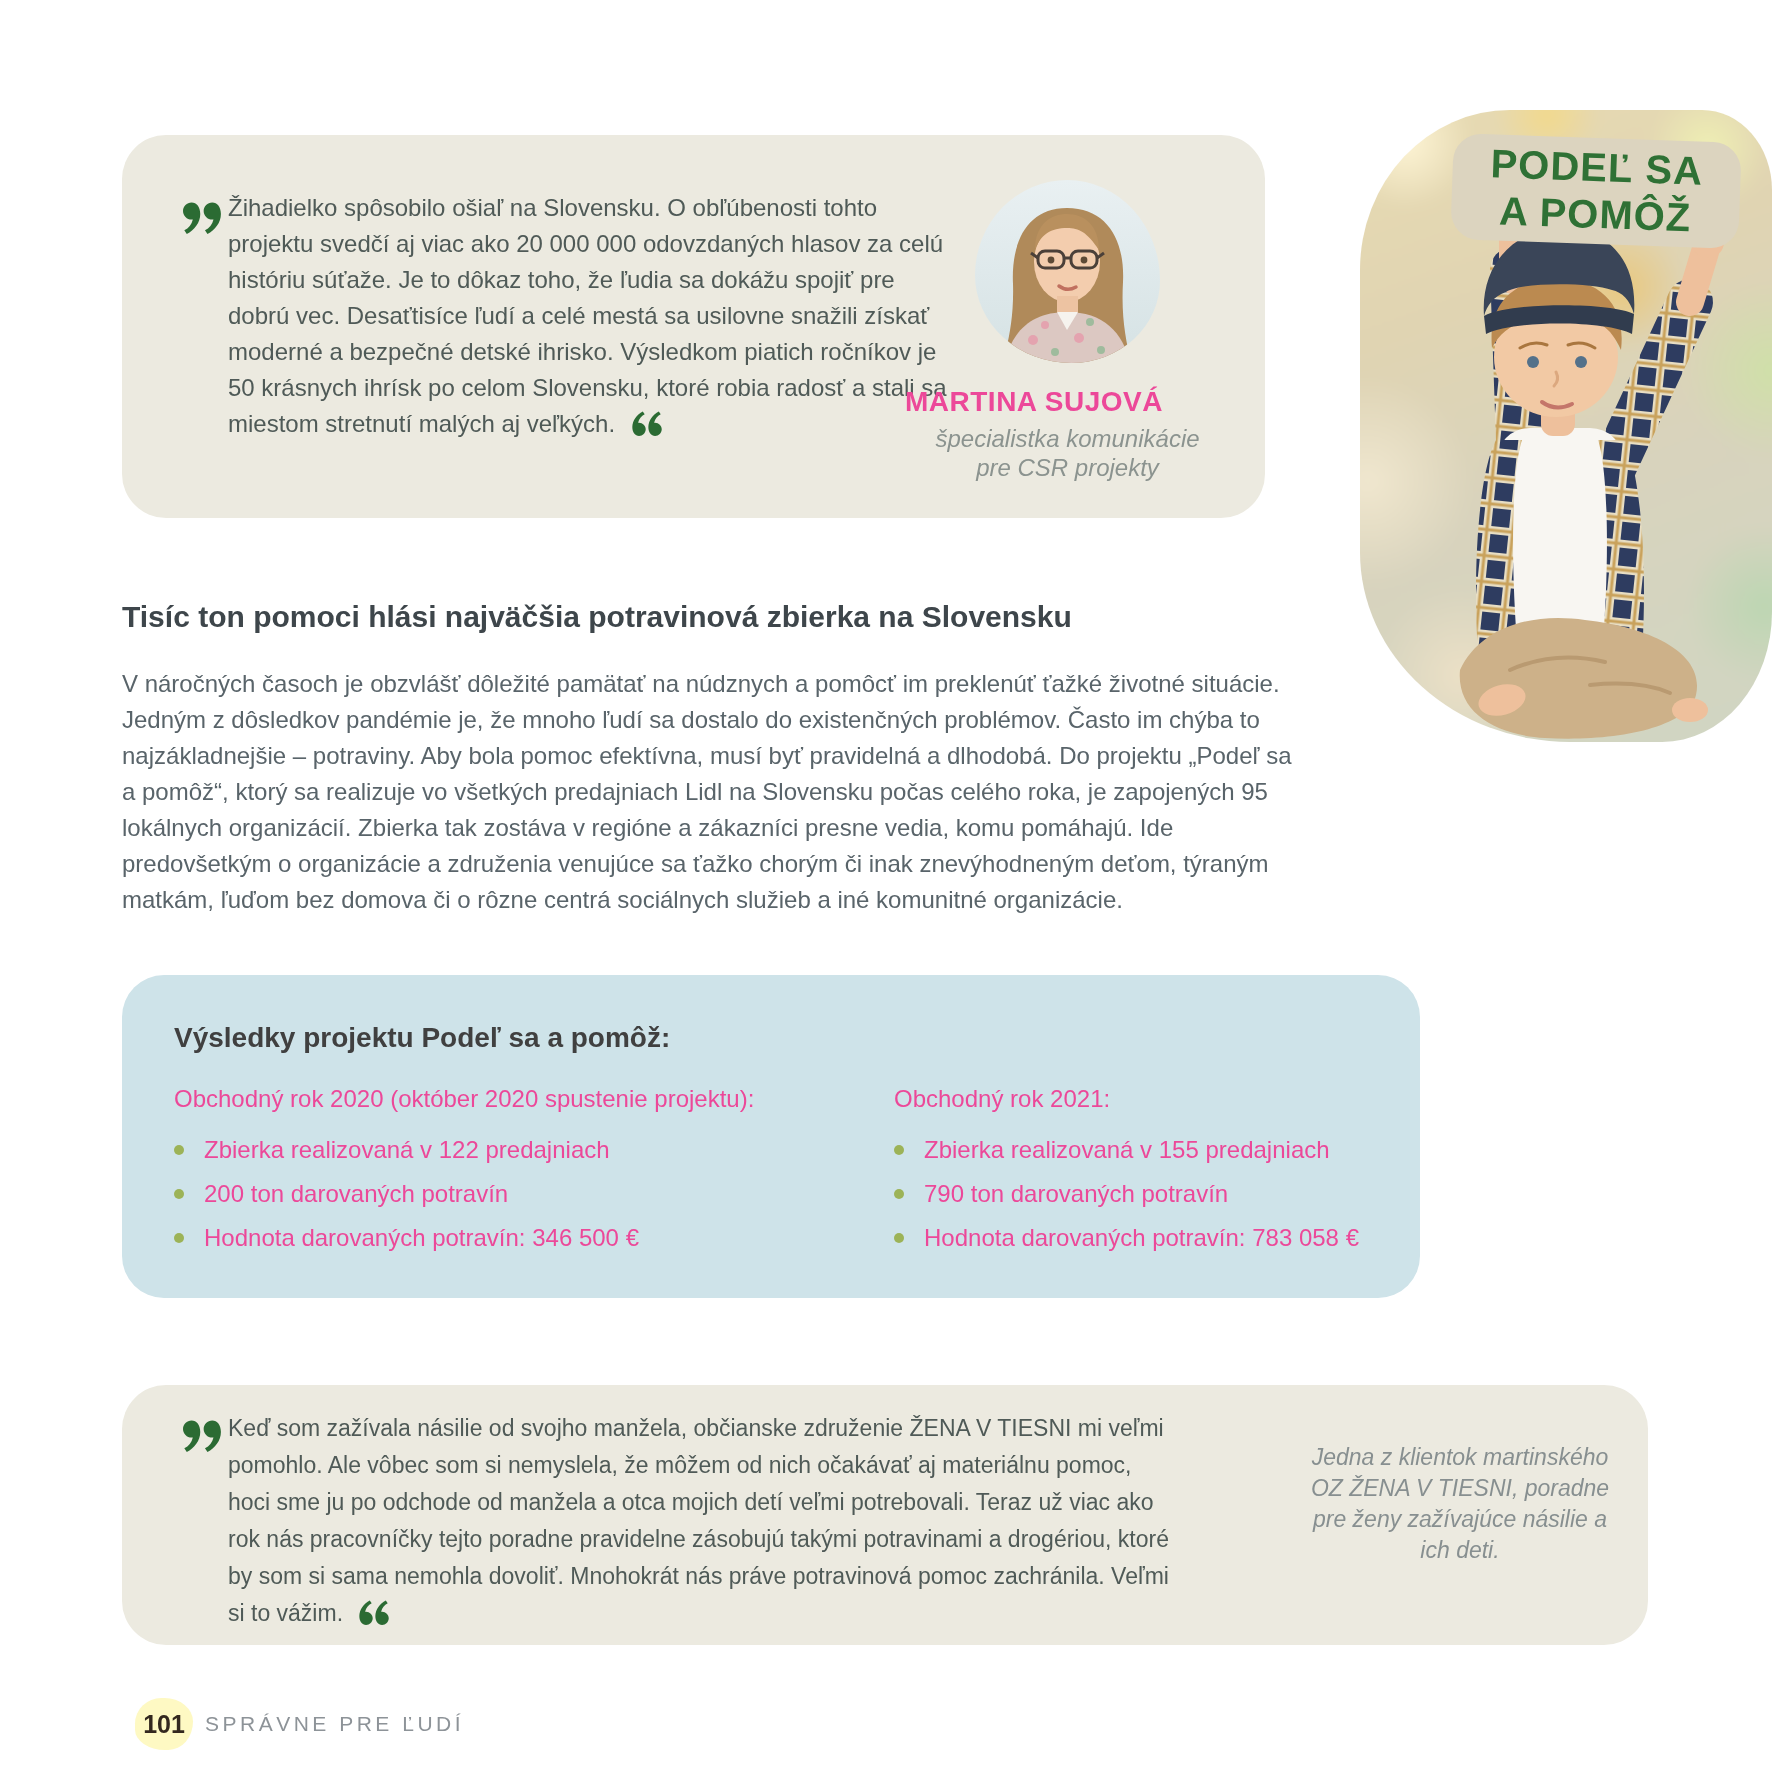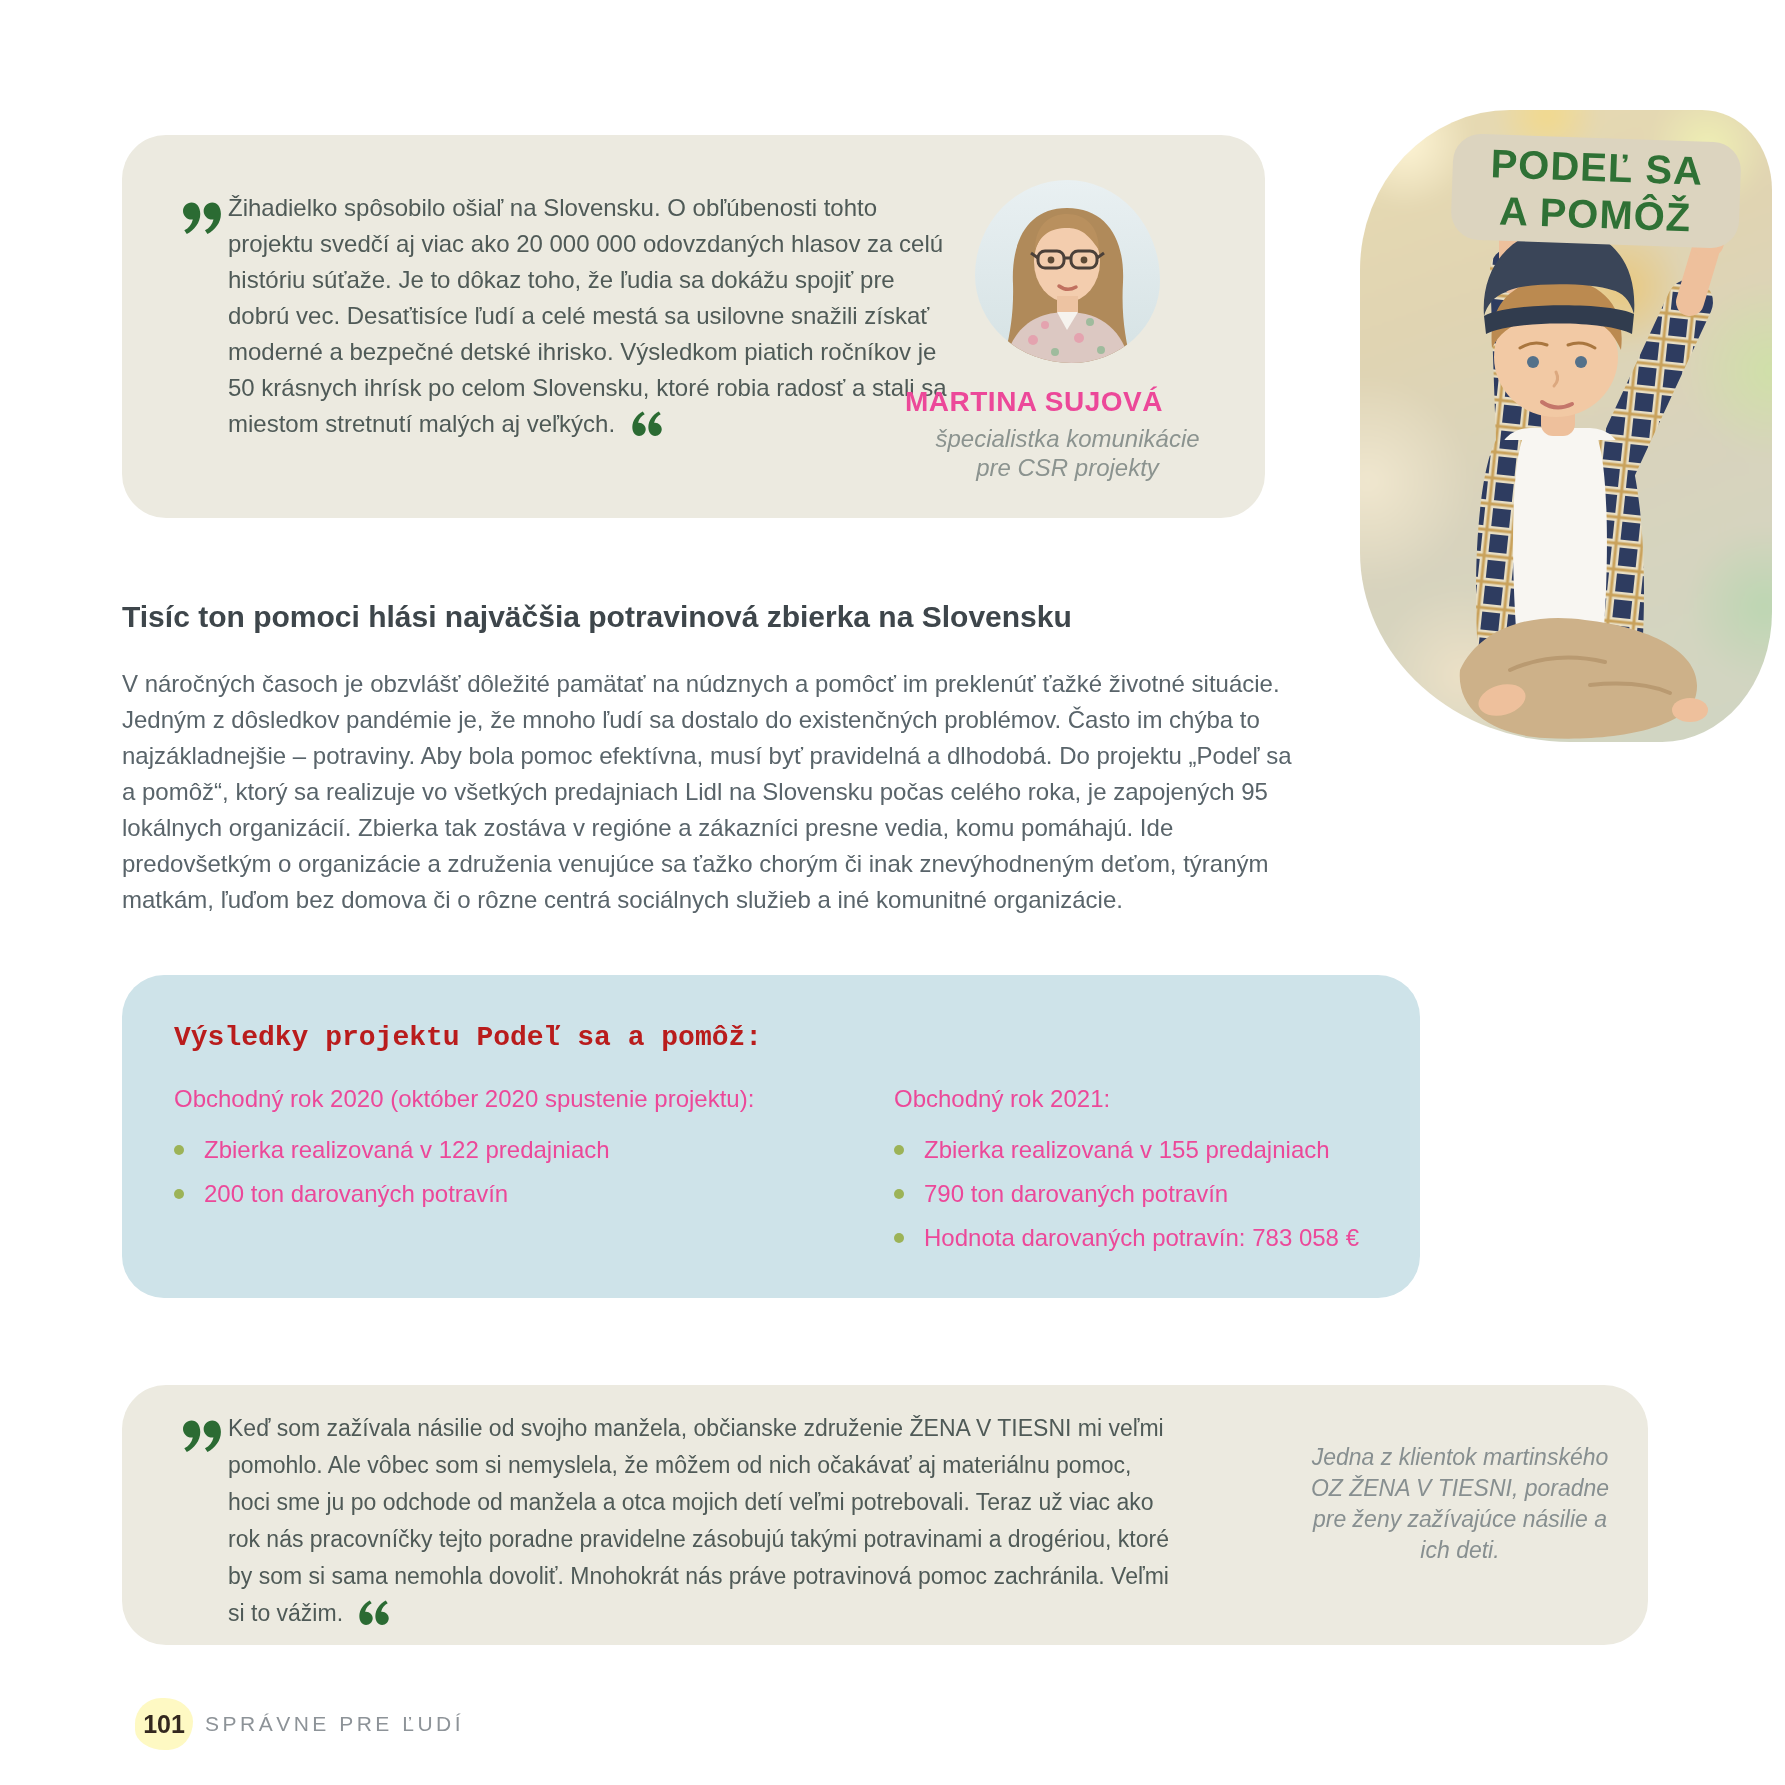--- a/index.html
+++ b/index.html
@@ -47,21 +47,21 @@
 
   
   .article-heading{left:122px;top:600px;width:1160px;color:#3e464b;
                    font-size:30px;font-weight:bold;}
   .article-body{left:122px;top:666px;width:1180px;color:#59646a;
                 font-size:24px;line-height:36px;}
 
   
   .results-box{left:122px;top:975px;width:1298px;height:323px;
                background:#cee3e9;border-radius:42px;}
-  .results-title{left:174px;top:1022px;color:#b91c1c;font-size:28px;font-weight:bold;font-family:Liberation Mono, monospace;}
+  .results-title{left:174px;top:1022px;color:#404040;font-size:28px;font-weight:bold;}
   .res-col{color:#ec4899;font-size:24px;}
   .col-2020{left:174px;top:1085px;width:680px;}
   .col-2021{left:894px;top:1085px;width:500px;}
   .res-col .hdr{margin-bottom:24px;}
   .res-col ul{list-style:none;margin:0;padding:0;}
   .res-col li{position:relative;padding-left:30px;margin-bottom:18px;line-height:26px;}
   .res-col li::before{content:"";position:absolute;left:0;top:8px;width:10px;height:10px;
                       border-radius:50%;background:#9cb357;}
 
   
@@ -202,20 +202,21 @@
   <p class="abs article-body" style="margin:0">V náročných časoch je obzvlášť dôležité pamätať na núdznych a pomôcť im preklenúť ťažké životné situácie. Jedným z dôsledkov pandémie je, že mnoho ľudí sa dostalo do existenčných problémov. Často im chýba to najzákladnejšie – potraviny. Aby bola pomoc efektívna, musí byť pravidelná a dlhodobá. Do projektu „Podeľ sa a pomôž“, ktorý sa realizuje vo všetkých predajniach Lidl na Slovensku počas celého roka, je zapojených 95 lokálnych organizácií. Zbierka tak zostáva v regióne a zákazníci presne vedia, komu pomáhajú. Ide predovšetkým o organizácie a združenia venujúce sa ťažko chorým či inak znevýhodneným deťom, týraným matkám, ľuďom bez domova či o rôzne centrá sociálnych služieb a iné komunitné organizácie.</p>
 
   <div class="abs results-box"></div>
   <div class="abs results-title">Výsledky projektu Podeľ sa a pomôž:</div>
 
   <div class="abs res-col col-2020">
     <div class="hdr">Obchodný rok 2020 (október 2020 spustenie projektu):</div>
     <ul>
       <li>Zbierka realizovaná v 122 predajniach</li>
       <li>200 ton darovaných potravín</li>
+      <li>Hodnota darovaných potravín: 346 500 €</li>
     </ul>
   </div>
 
   <div class="abs res-col col-2021">
     <div class="hdr">Obchodný rok 2021:</div>
     <ul>
       <li>Zbierka realizovaná v 155 predajniach</li>
       <li>790 ton darovaných potravín</li>
       <li>Hodnota darovaných potravín: 783 058 €</li>
     </ul>

